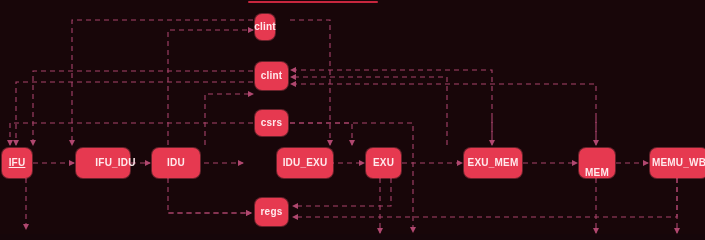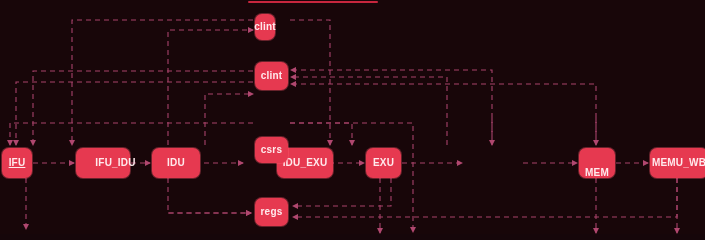--- a/index.html
+++ b/index.html
@@ -109,33 +109,36 @@
   </div>
   <div class="node" style="left:152px; top:148px; width:48px; height:30px;">
     <span>IDU</span>
   </div>
   <div class="node" style="left:245px; top:148px; width:56px; height:30px;margin-left:32px;">
     <span>IDU_EXU</span>
   </div>
   <div class="node" style="left:366px; top:148px; width:35px; height:30px;">
     <span>EXU</span>
   </div>
+  <div class="node" style="left:464px; top:148px; width:58px; height:30px;">
+    <span>EXU_MEM</span>
+  </div>
   <div class="node" style="left:579px; top:148px; width:36px; height:30px;align-items:flex-end;">
     <span>MEM</span>
   </div>
   <div class="node" style="left:650px; top:148px; width:58px; height:30px;">
     <span>MEMU_WB</span>
   </div>
 
   <div class="node" style="left:255px; top:14px; width:20px; height:26px;">
     <span>clint</span>
   </div>
   <div class="node" style="left:255px; top:62px; width:33px; height:28px;">
     <span>clint</span>
   </div>
-  <div class="node" style="left:255px; top:110px; width:33px; height:26px;margin-top:27px;">
+  <div class="node" style="left:255px; top:110px; width:33px; height:26px;">
     <span>csrs</span>
   </div>
   <div class="node" style="left:255px; top:198px; width:33px; height:28px;">
     <span>regs</span>
   </div>
 
 </div>
 
 </body></html>

